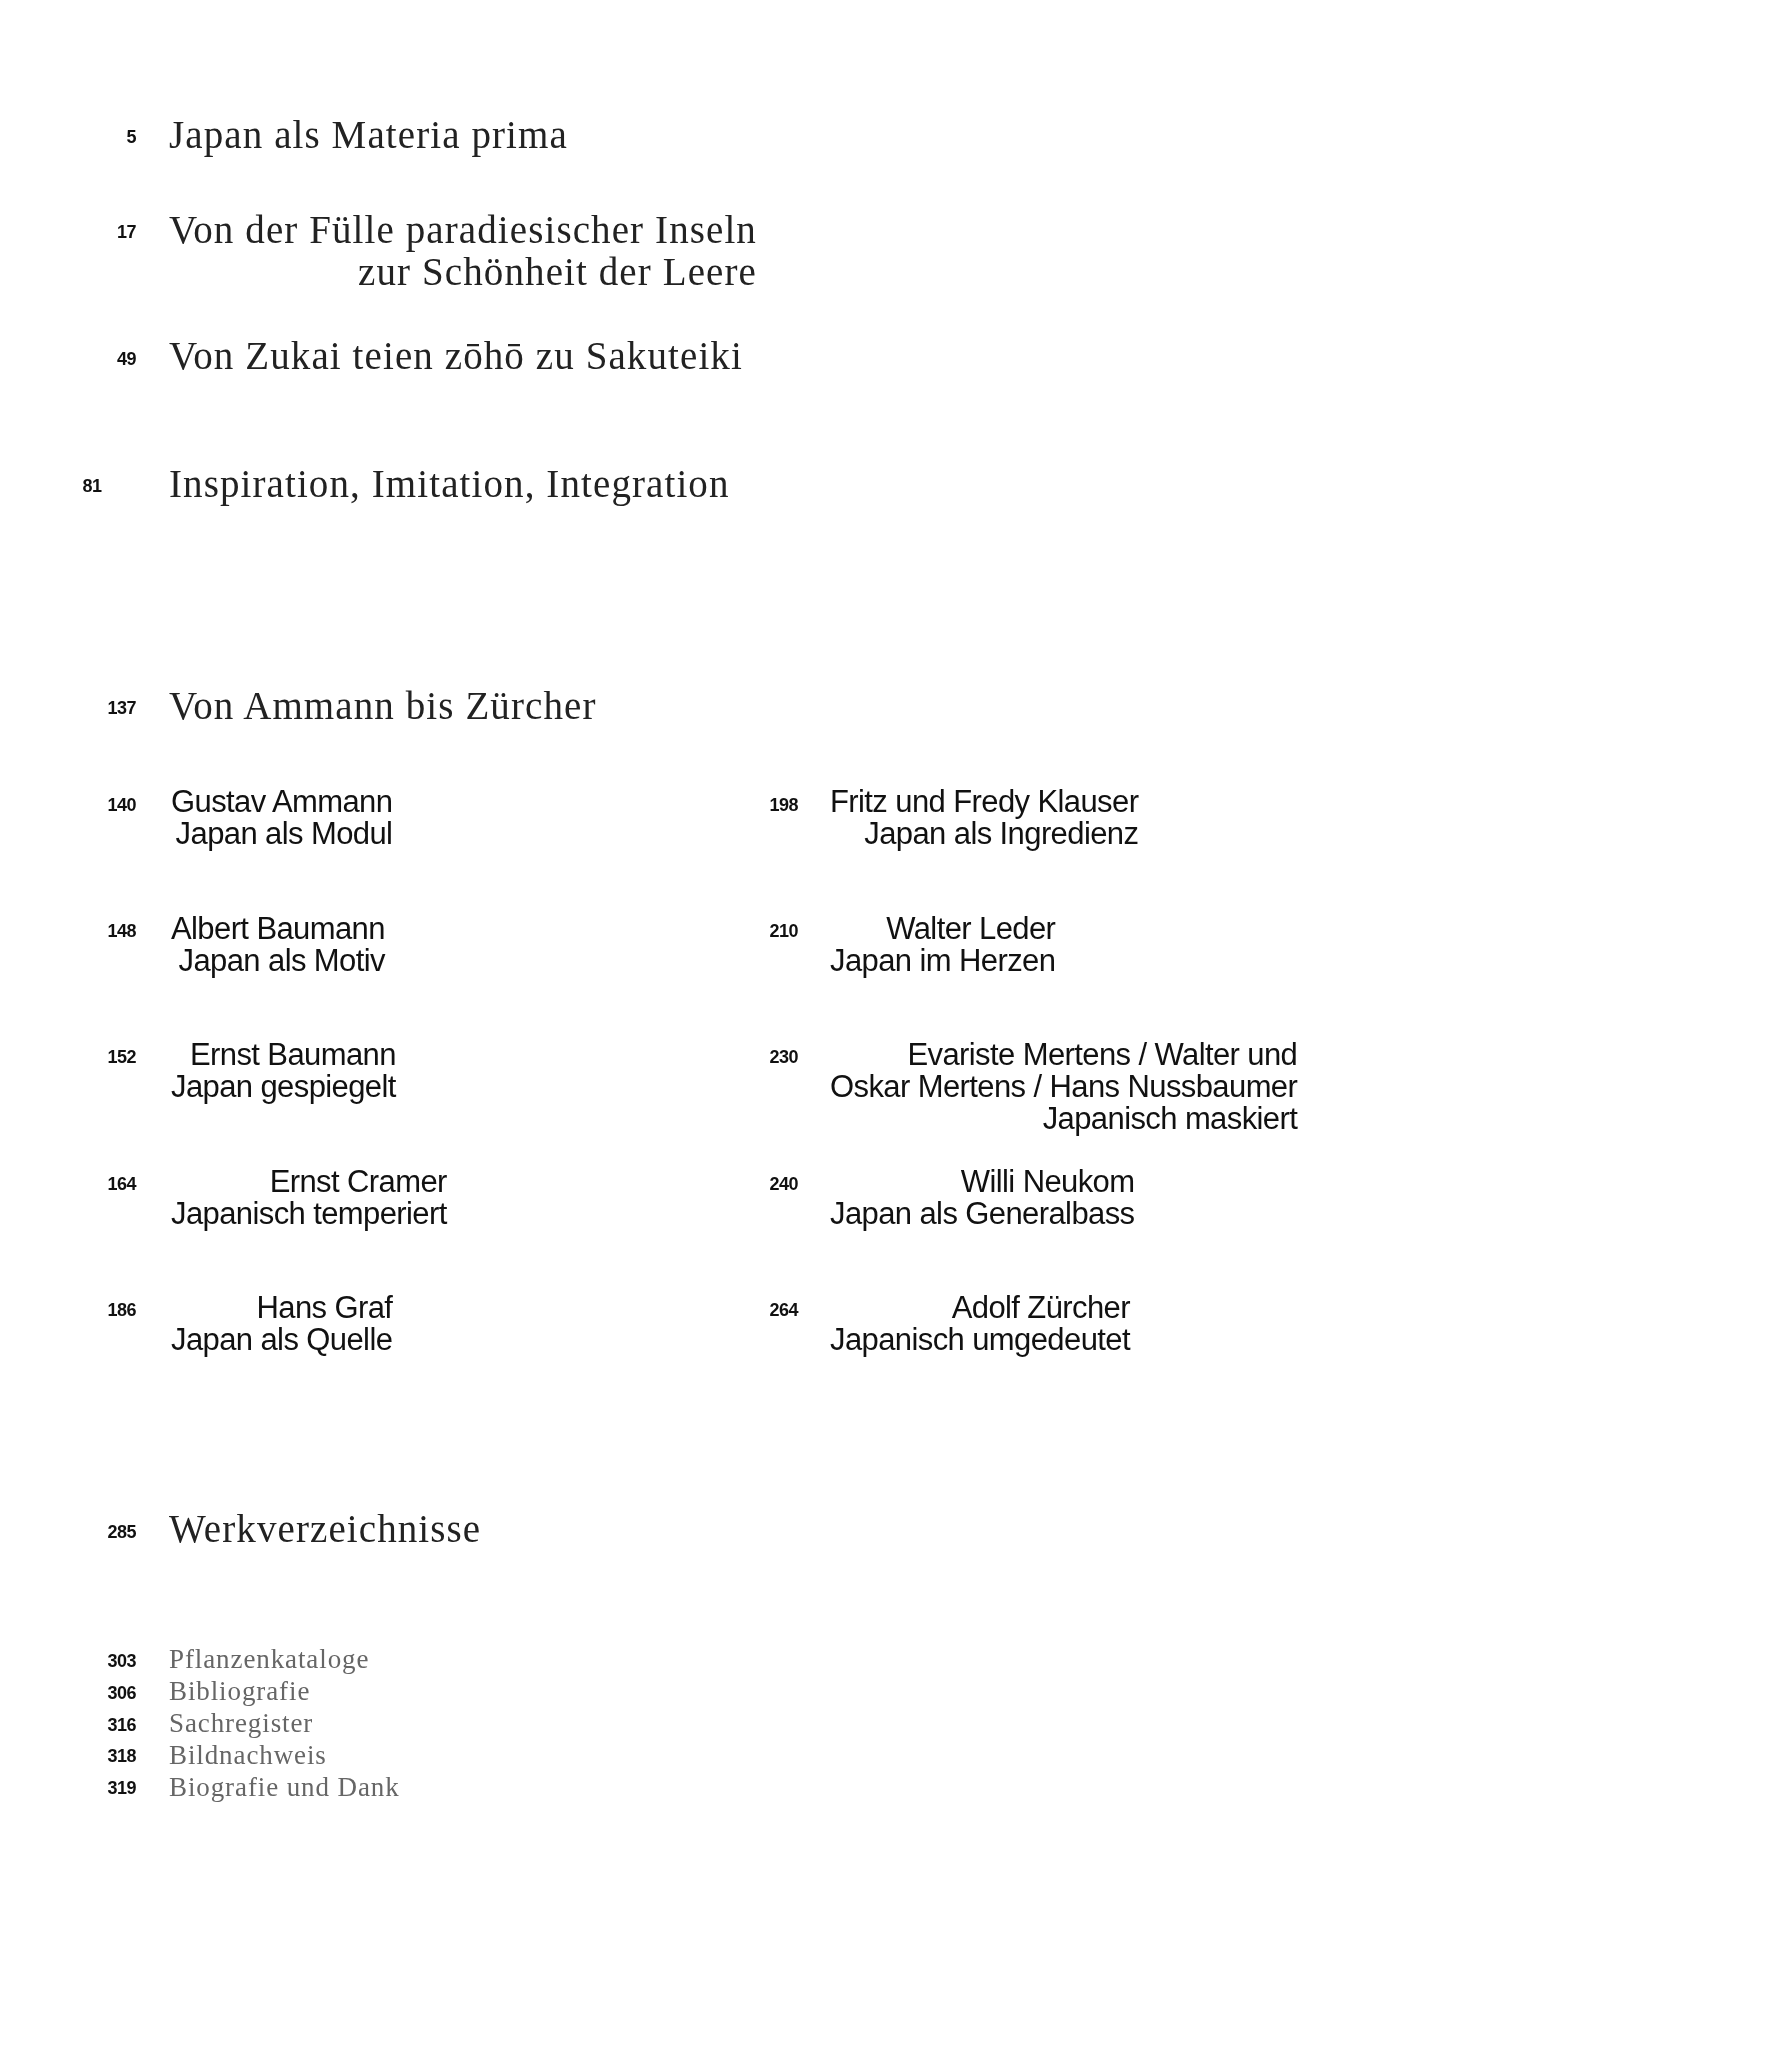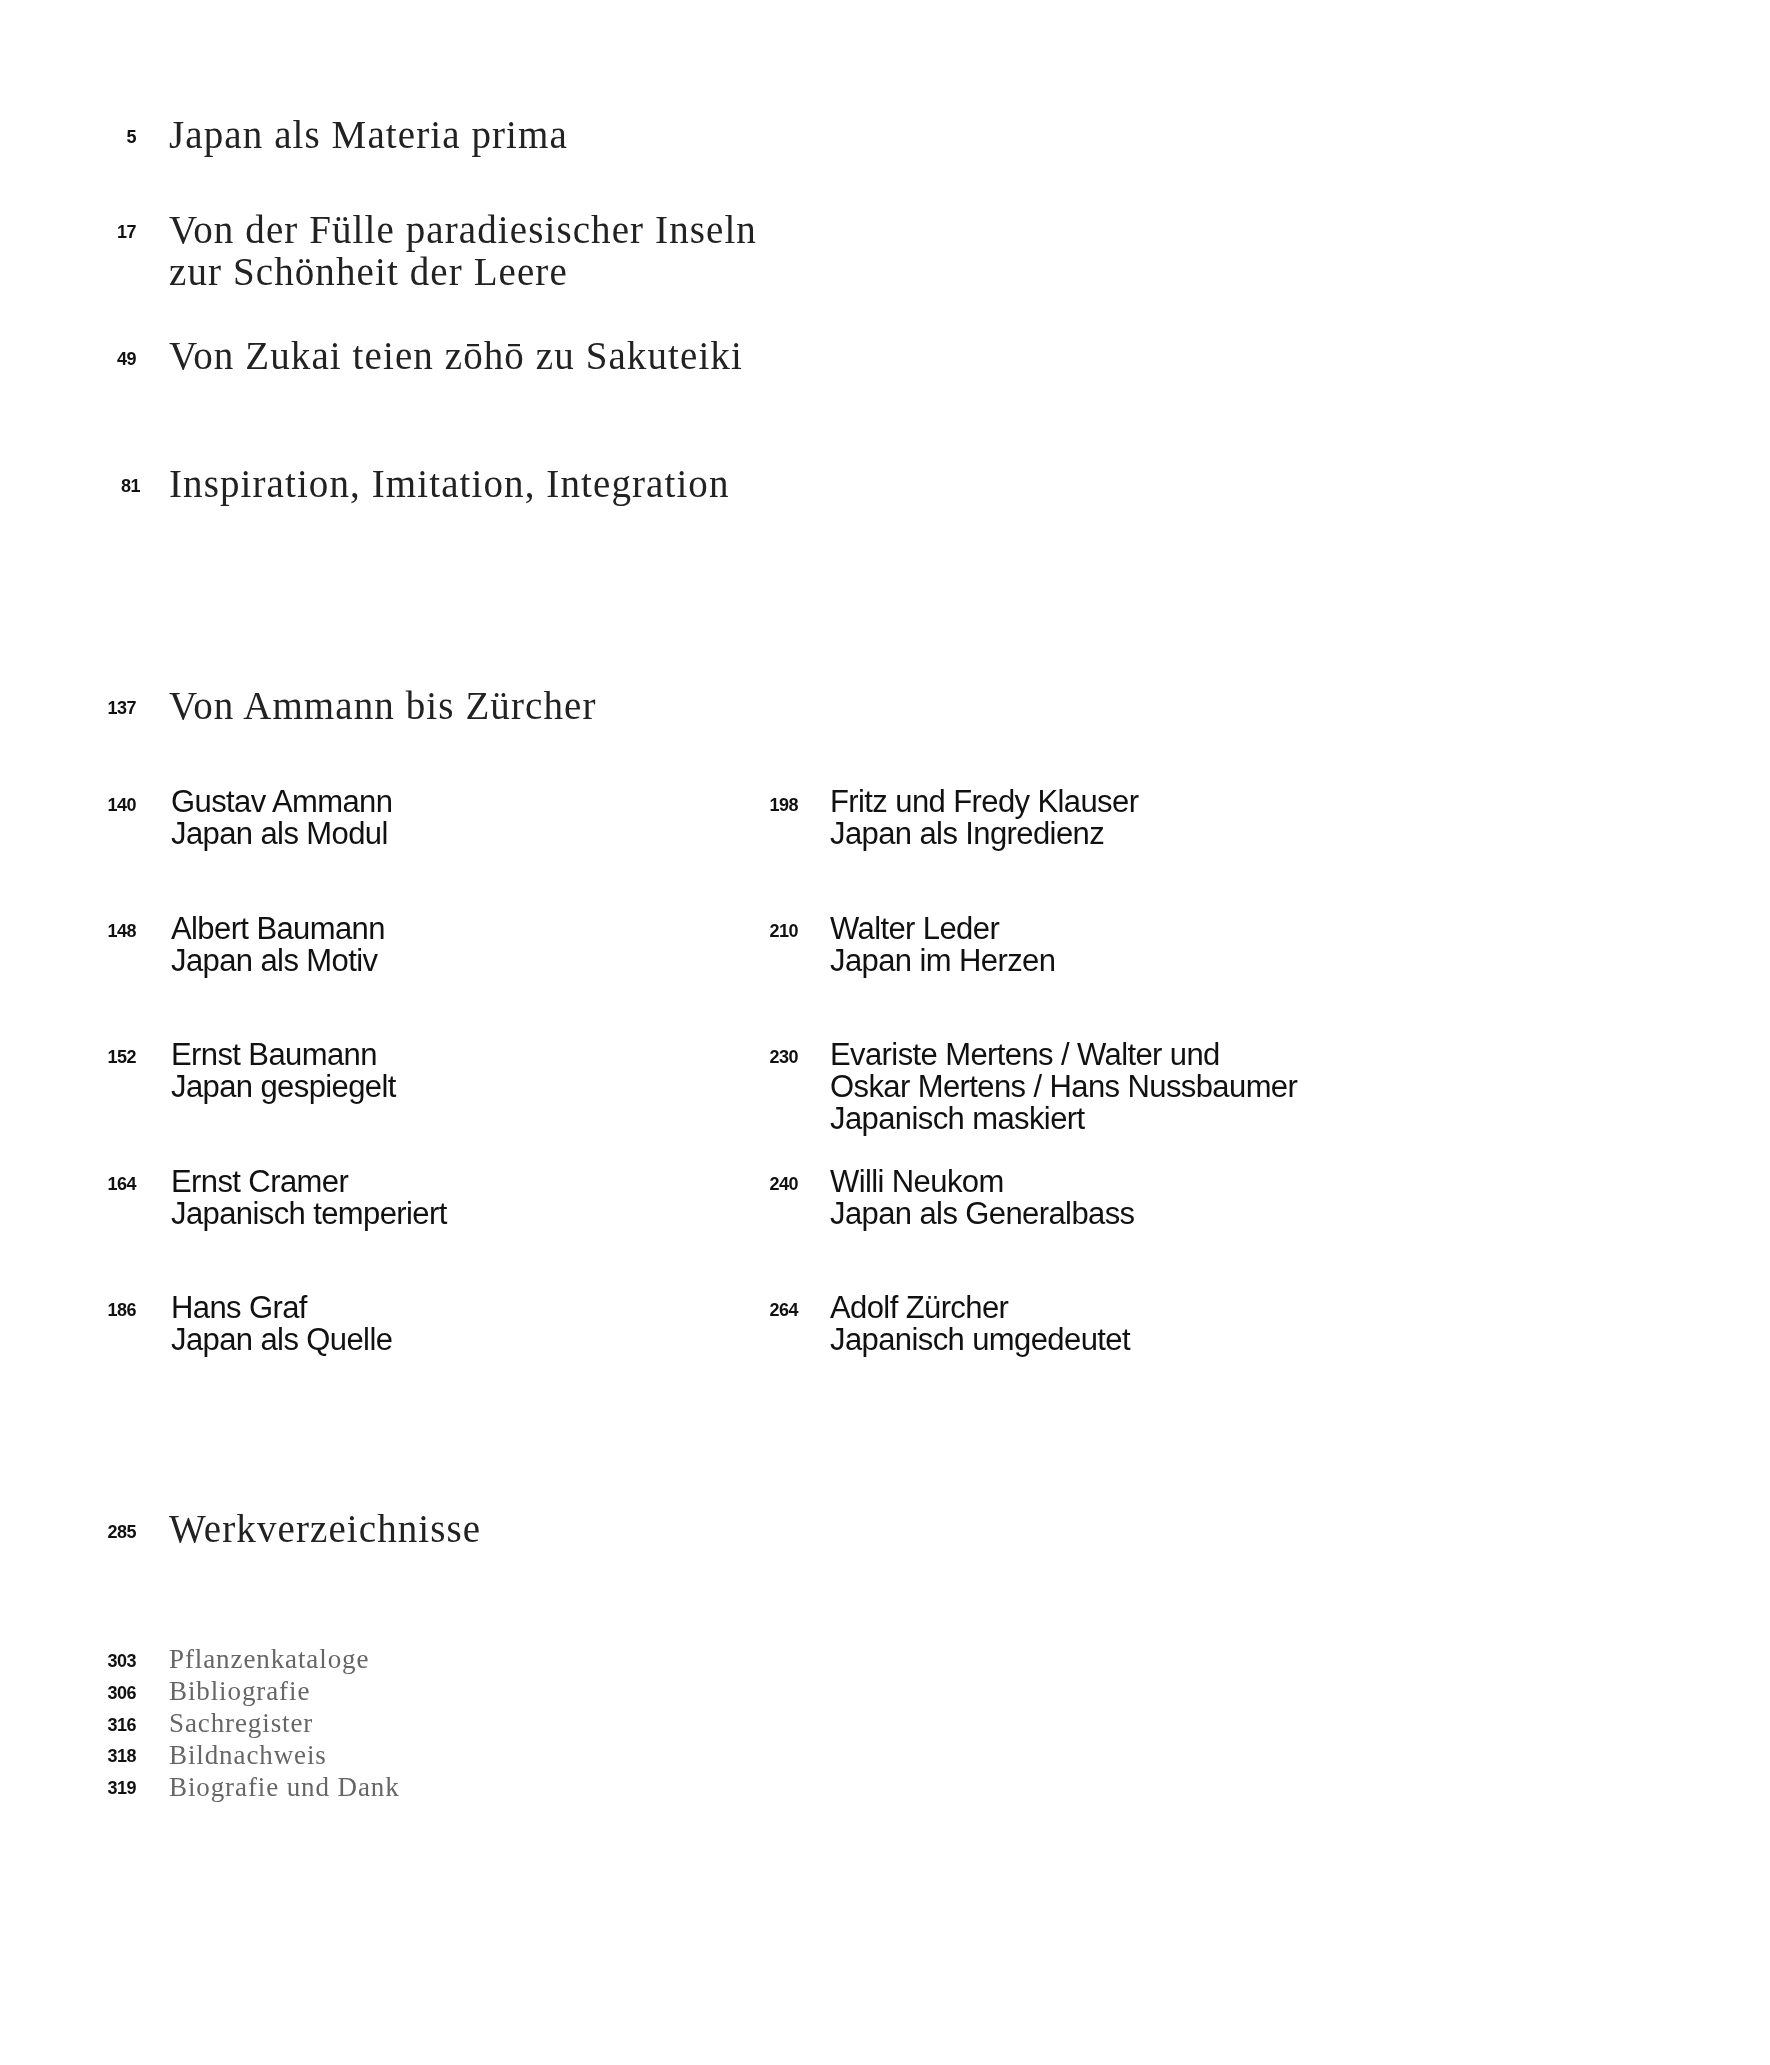--- a/index.html
+++ b/index.html
@@ -1,21 +1,21 @@
 <!DOCTYPE html>
 <html style="font-size:15px"><head>
 <meta charset="utf-8">
 <style>
   html, body { margin:0; padding:0; background:#ffffff; }
   body { width:1771px; height:2066px; position:relative; overflow:hidden; color:#111; }
   .num { position:absolute; font-family:"Liberation Sans", sans-serif; font-weight:bold; font-size:18px; color:#111; text-align:right; width:56px; letter-spacing:-0.5px; }
   .serif { position:absolute; font-family:"Liberation Serif", serif; font-weight:normal; color:#222; font-size:39px; line-height:42px; letter-spacing:1.1px; white-space:nowrap; }
   .entry { position:absolute; font-family:"Liberation Sans", sans-serif; font-weight:normal; font-size:31px; line-height:32px; color:#111; letter-spacing:-0.6px; white-space:nowrap; }
   .appx { position:absolute; font-family:"Liberation Serif", serif; font-size:27px; line-height:32px; color:#666; letter-spacing:0.9px; white-space:nowrap; }
-  .line { display:block; }
+  .line { display:block;text-align:right; }
 </style>
 </head>
 <body>
 
 <div>
   <span class="num" style="left:80px;top:127px;">5</span>
   <div class="serif" style="left:169px;top:114px;">
     <span class="line">Japan als Materia prima</span>
   </div>
 </div>
@@ -29,21 +29,21 @@
 </div>
 
 <div>
   <span class="num" style="left:80px;top:349px;">49</span>
   <div class="serif" style="left:169px;top:335px;">
     <span class="line">Von Zukai teien zōhō zu Sakuteiki</span>
   </div>
 </div>
 
 <div>
-  <span class="num" style="left:84px;top:476px;">81</span>
+  <span class="num" style="left:64px;top:476px;text-align:center;">81</span>
   <div class="serif" style="left:169px;top:463px;">
     <span class="line">Inspiration, Imitation, Integration</span>
   </div>
 </div>
 
 <div>
   <span class="num" style="left:80px;top:698px;">137</span>
   <div class="serif" style="left:169px;top:685px;text-align:right;">Von Ammann bis Zürcher</div>
 </div>
 

